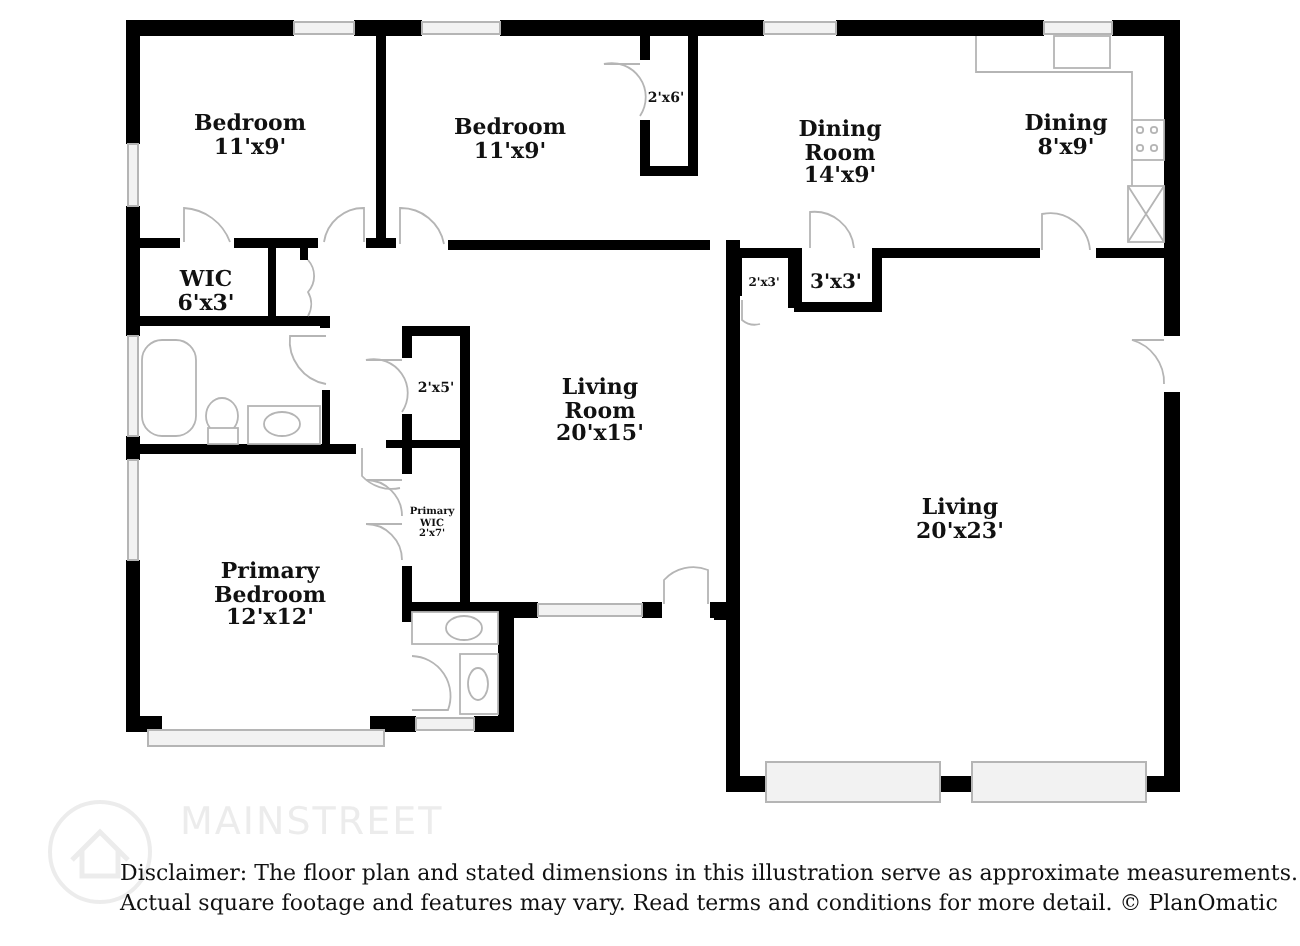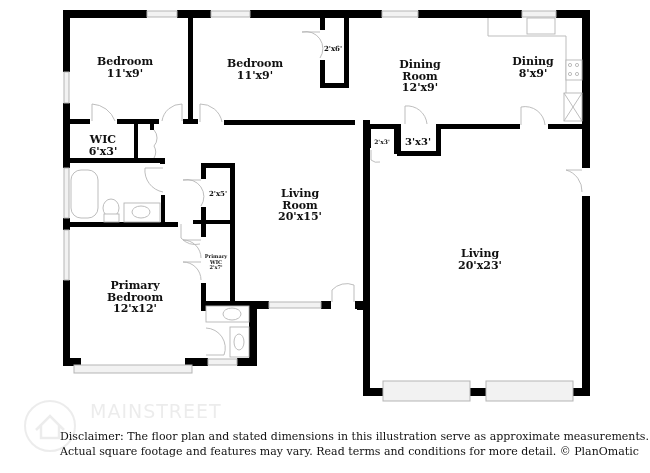--- a/index.html
+++ b/index.html
@@ -162,21 +162,21 @@
 <div class="label lg" style="left:215px; top:58px; width:80px;">
   <span class="name">Bedroom</span>
   <span class="dim">11'x9'</span>
 </div>
 <div class="label sm" style="left:320px; top:45px; width:26px;">
   <span class="dim">2'x6'</span>
 </div>
 <div class="label lg" style="left:385px; top:59px; width:70px;">
   <span class="name">Dining</span>
   <span class="name">Room</span>
-  <span class="dim">12'x9'</span>
+  <span class="dim">14'x9'</span>
 </div>
 <div class="label lg" style="left:498px; top:56px; width:70px;">
   <span class="name">Dining</span>
   <span class="dim">8'x9'</span>
 </div>
 <div class="label lg" style="left:78px; top:134px; width:50px;">
   <span class="name">WIC</span>
   <span class="dim">6'x3'</span>
 </div>
 <div class="label sm" style="left:204px; top:190px; width:28px;">

